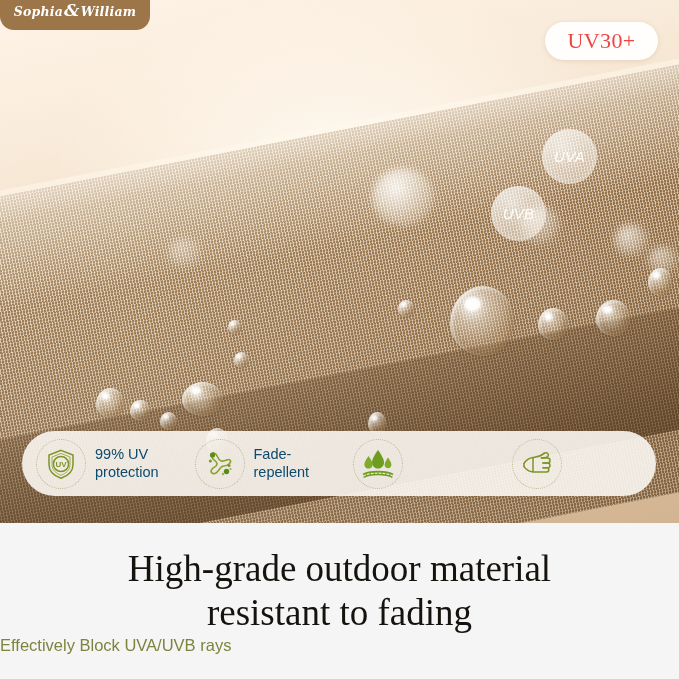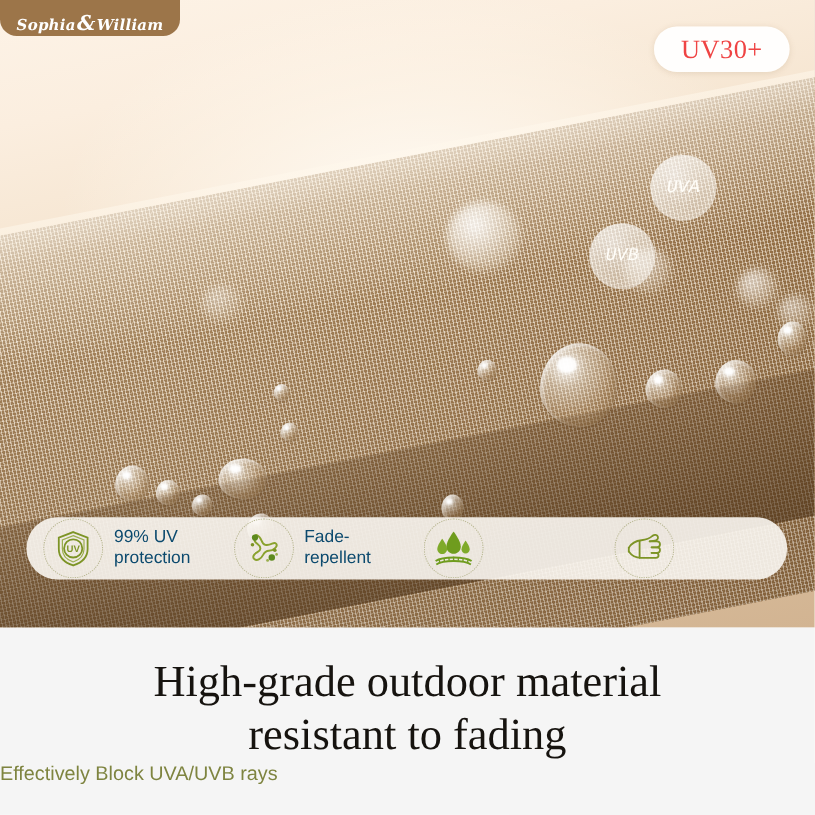--- a/index.html
+++ b/index.html
@@ -132,21 +132,21 @@
   
   .logo-badge {
     position: absolute;
     left: 0;
     top: 0;
     width: 150px;
     height: 30px;
     background: #9c7549;
     border-radius: 0 0 14px 14px;
     display: flex;
-    align-items: flex-end;
+    align-items: flex-start;
     justify-content: center;
     z-index: 8;
   }
   .logo-text {
     color: #ffffff;
     font-family: "DejaVu Serif", serif;
     font-style: italic;
     font-size: 12.5px;
     font-weight: bold;
     letter-spacing: 0.2px;
@@ -186,36 +186,36 @@
     border-radius: 50%;
     background: radial-gradient(circle at 36% 30%,
         rgba(255,255,255,0.72), rgba(255,253,248,0.45) 58%, rgba(250,242,230,0.30) 100%);
     display: flex;
     align-items: center;
     justify-content: center;
     z-index: 7;
     box-shadow: inset 0 0 14px rgba(255,255,255,0.45);
   }
   .bubble span {
-    font-family: Liberation Mono, monospace;
+    font-family: Liberation Sans, sans-serif;
     font-style: italic;
     font-size: 15px;
     color: #fffdf8;
     letter-spacing: 0.3px;
   }
   .bubble-uva { left: 542px; top: 129px; width: 55px; height: 55px; }
   .bubble-uvb { left: 491px; top: 186px; width: 55px; height: 55px; justify-content: center; }
 
   
   .feature-bar {
     position: absolute;
     left: 22px;
     top: 431px;
     width: 634px;
-    height: 52px;
+    height: 65px;
     border-radius: 34px;
     background: rgba(249,246,241,0.90);
     display: flex;
     align-items: center;
     z-index: 9;
     box-shadow: 0 1px 6px rgba(120,90,56,0.12);
   }
   .feature {
     display: flex;
     align-items: center;

